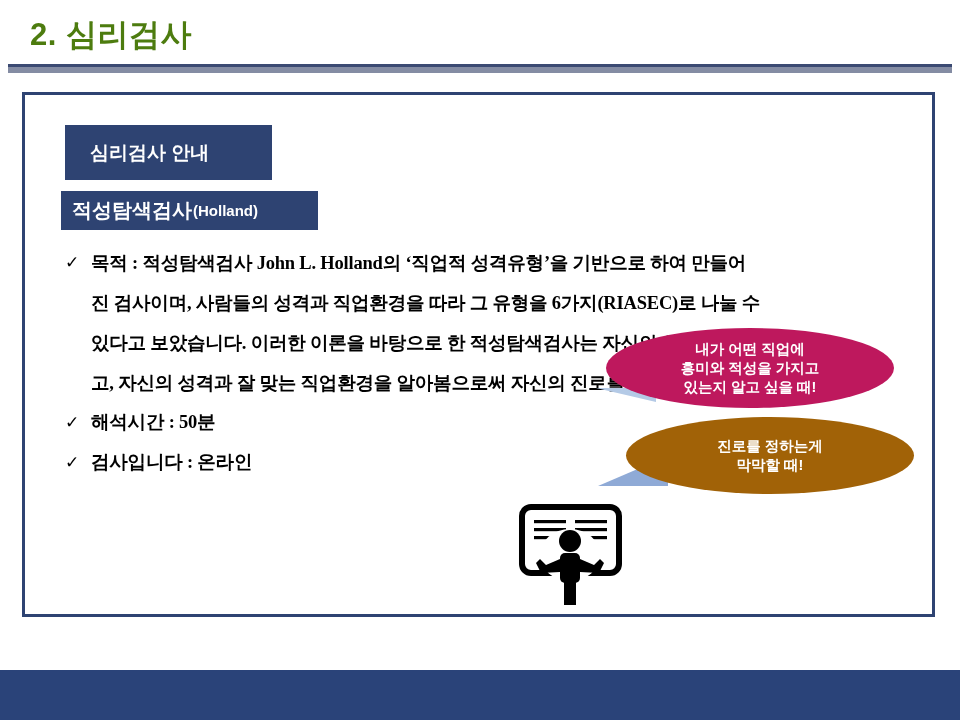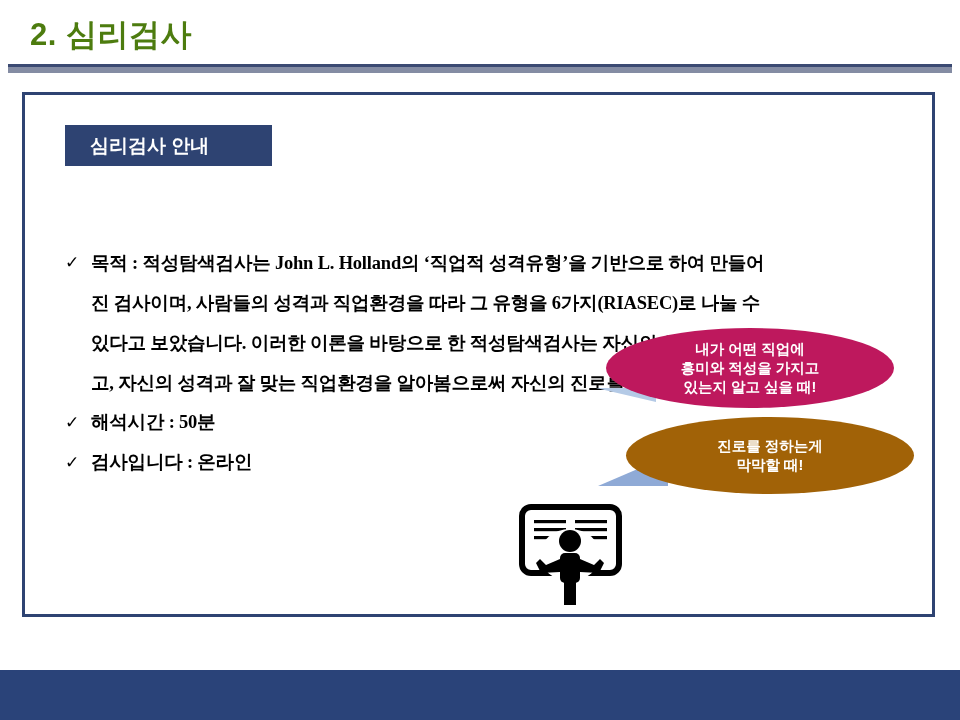--- a/index.html
+++ b/index.html
@@ -58,21 +58,21 @@
     color: #ffffff;
     font-weight: bold;
     display: flex;
     align-items: center;
     box-sizing: border-box;
   }
   .badge-primary {
     left: 40px;
     top: 30px;
     width: 207px;
-    height: 41px;
+    height: 55px;
     padding-left: 25px;
     font-size: 19px;
     text-align: center;
   }
   .badge-secondary {
     left: 36px;
     top: 96px;
     width: 257px;
     height: 39px;
     padding-left: 11px;
@@ -190,27 +190,31 @@
 
 <div class="slide-title">2. 심리검사</div>
 <div class="title-rule"></div>
 
 <div class="content-frame">
 
   <div class="badge badge-primary">
     <span>심리검사 안내</span>
   </div>
 
+  <div class="badge badge-secondary">
+    <span>적성탐색검사</span>
+      <span class="sub">(Holland)</span>
+  </div>
 
   <div class="body-list">
 
     <div class="list-row">
       <span class="check">✓</span>
       <span class="list-text">
-        <span class="para-line">목적 : 적성탐색검사는 John L. Holland의 ‘직업적 성격유형’을 기반으로 하여 만들어</span>
+        <span class="para-line">목적 : 적성탐색검사 John L. Holland의 ‘직업적 성격유형’을 기반으로 하여 만들어</span>
         <span class="para-line">진 검사이며,  사람들의 성격과 직업환경을 따라 그 유형을 6가지(RIASEC)로 나눌 수</span>
         <span class="para-line">있다고 보았습니다. 이러한 이론을 바탕으로 한 적성탐색검사는 자신의 성격을 이해하</span>
         <span class="para-line">고, 자신의 성격과 잘 맞는 직업환경을 알아봄으로써 자신의 진로를 찾는데 도움을 줄</span>
       </span>
     </div>
 
     <div class="list-row compact">
       <span class="check">✓</span>
       <span class="list-text">해석시간 : 50분</span>
     </div>

